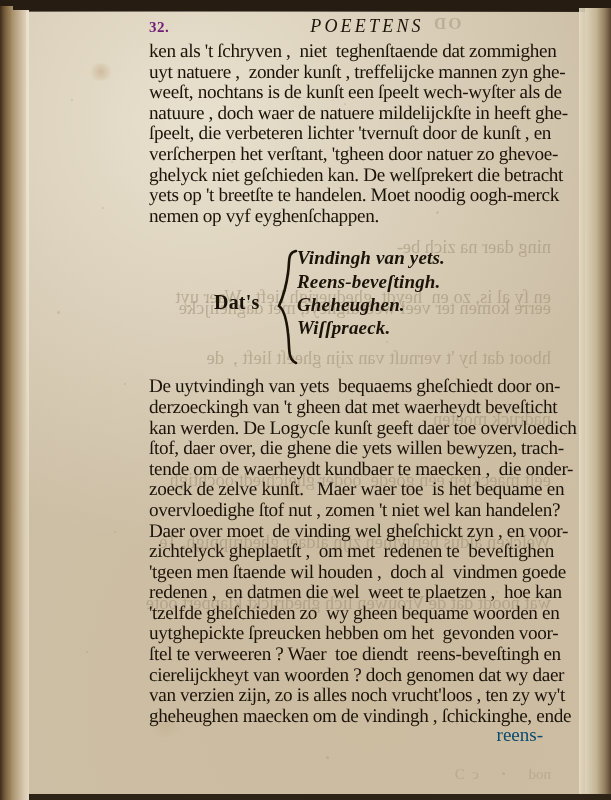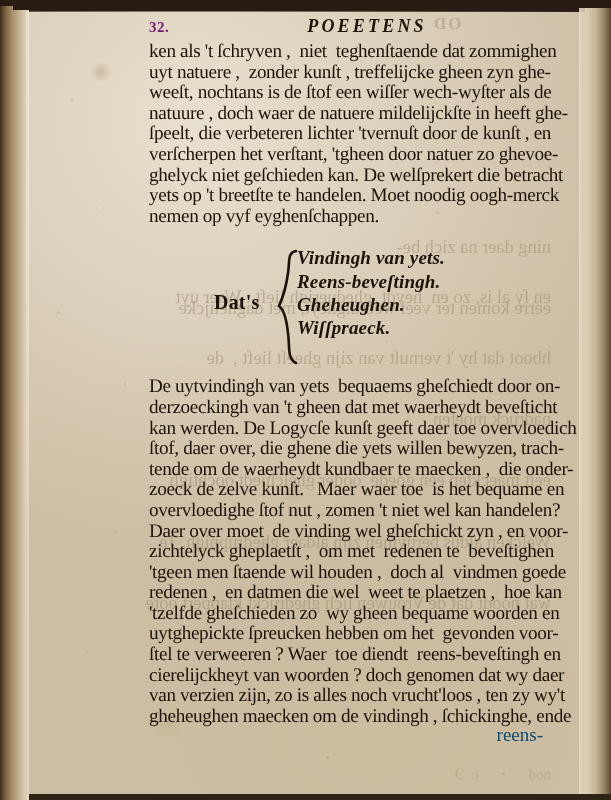--- a/index.html
+++ b/index.html
@@ -112,21 +112,21 @@
     font-size: 15px;
     font-weight: 700;
     letter-spacing: .5px;
     color: #701a75;
   }
   .runtitle {
     position: absolute;
     left: 8px; right: 0; top: 4px;
     text-align: center;
     font-size: 18px;
-    font-weight: 700;
+    font-weight: 400;
     font-style: italic;
     letter-spacing: 3.2px;
     color: #1d1409;
     padding-left: 28px;
   }
 
   .lines {
     color: #1c1308;
     font-size: 19.2px;
     line-height: 20.6px;
@@ -284,22 +284,22 @@
 
   <div class="typeblock">
 
     <div class="runhead">
       <div class="folio">32.</div>
       <div class="runtitle">POEETENS</div>
     </div>
 
     <div class="lines">
       <span class="ln tight">ken als 't ſchryven ,  niet  teghenſtaende dat zommighen</span>
-      <span class="ln tight">uyt natuere ,  zonder kunſt , treffelijcke gheen zyn ghe-</span>
-      <span class="ln tight">weeſt, nochtans is de ſtof een wiſſer wech-wyſter als de</span>
+      <span class="ln tight">uyt natuere ,  zonder kunſt , treffelijcke mannen zyn ghe-</span>
+      <span class="ln tight">weeſt, nochtans is de kunſt een ſpeelt wech-wyſter als de</span>
       <span class="ln tight">natuure , doch waer de natuere mildelijckſte in heeft ghe-</span>
       <span class="ln tight">ſpeelt, die verbeteren lichter 'tvernuſt door de kunſt , en</span>
       <span class="ln tight">verſcherpen het verſtant, 'tgheen door natuer zo ghevoe-</span>
       <span class="ln tight">ghelyck niet geſchieden kan. De welſprekert die betracht</span>
       <span class="ln tight">yets op 't breetſte te handelen. Moet noodig oogh-merck</span>
       <span class="ln tight">nemen op vyf eyghenſchappen.</span>
     </div>
 
     <div class="gap-md"></div>
 

